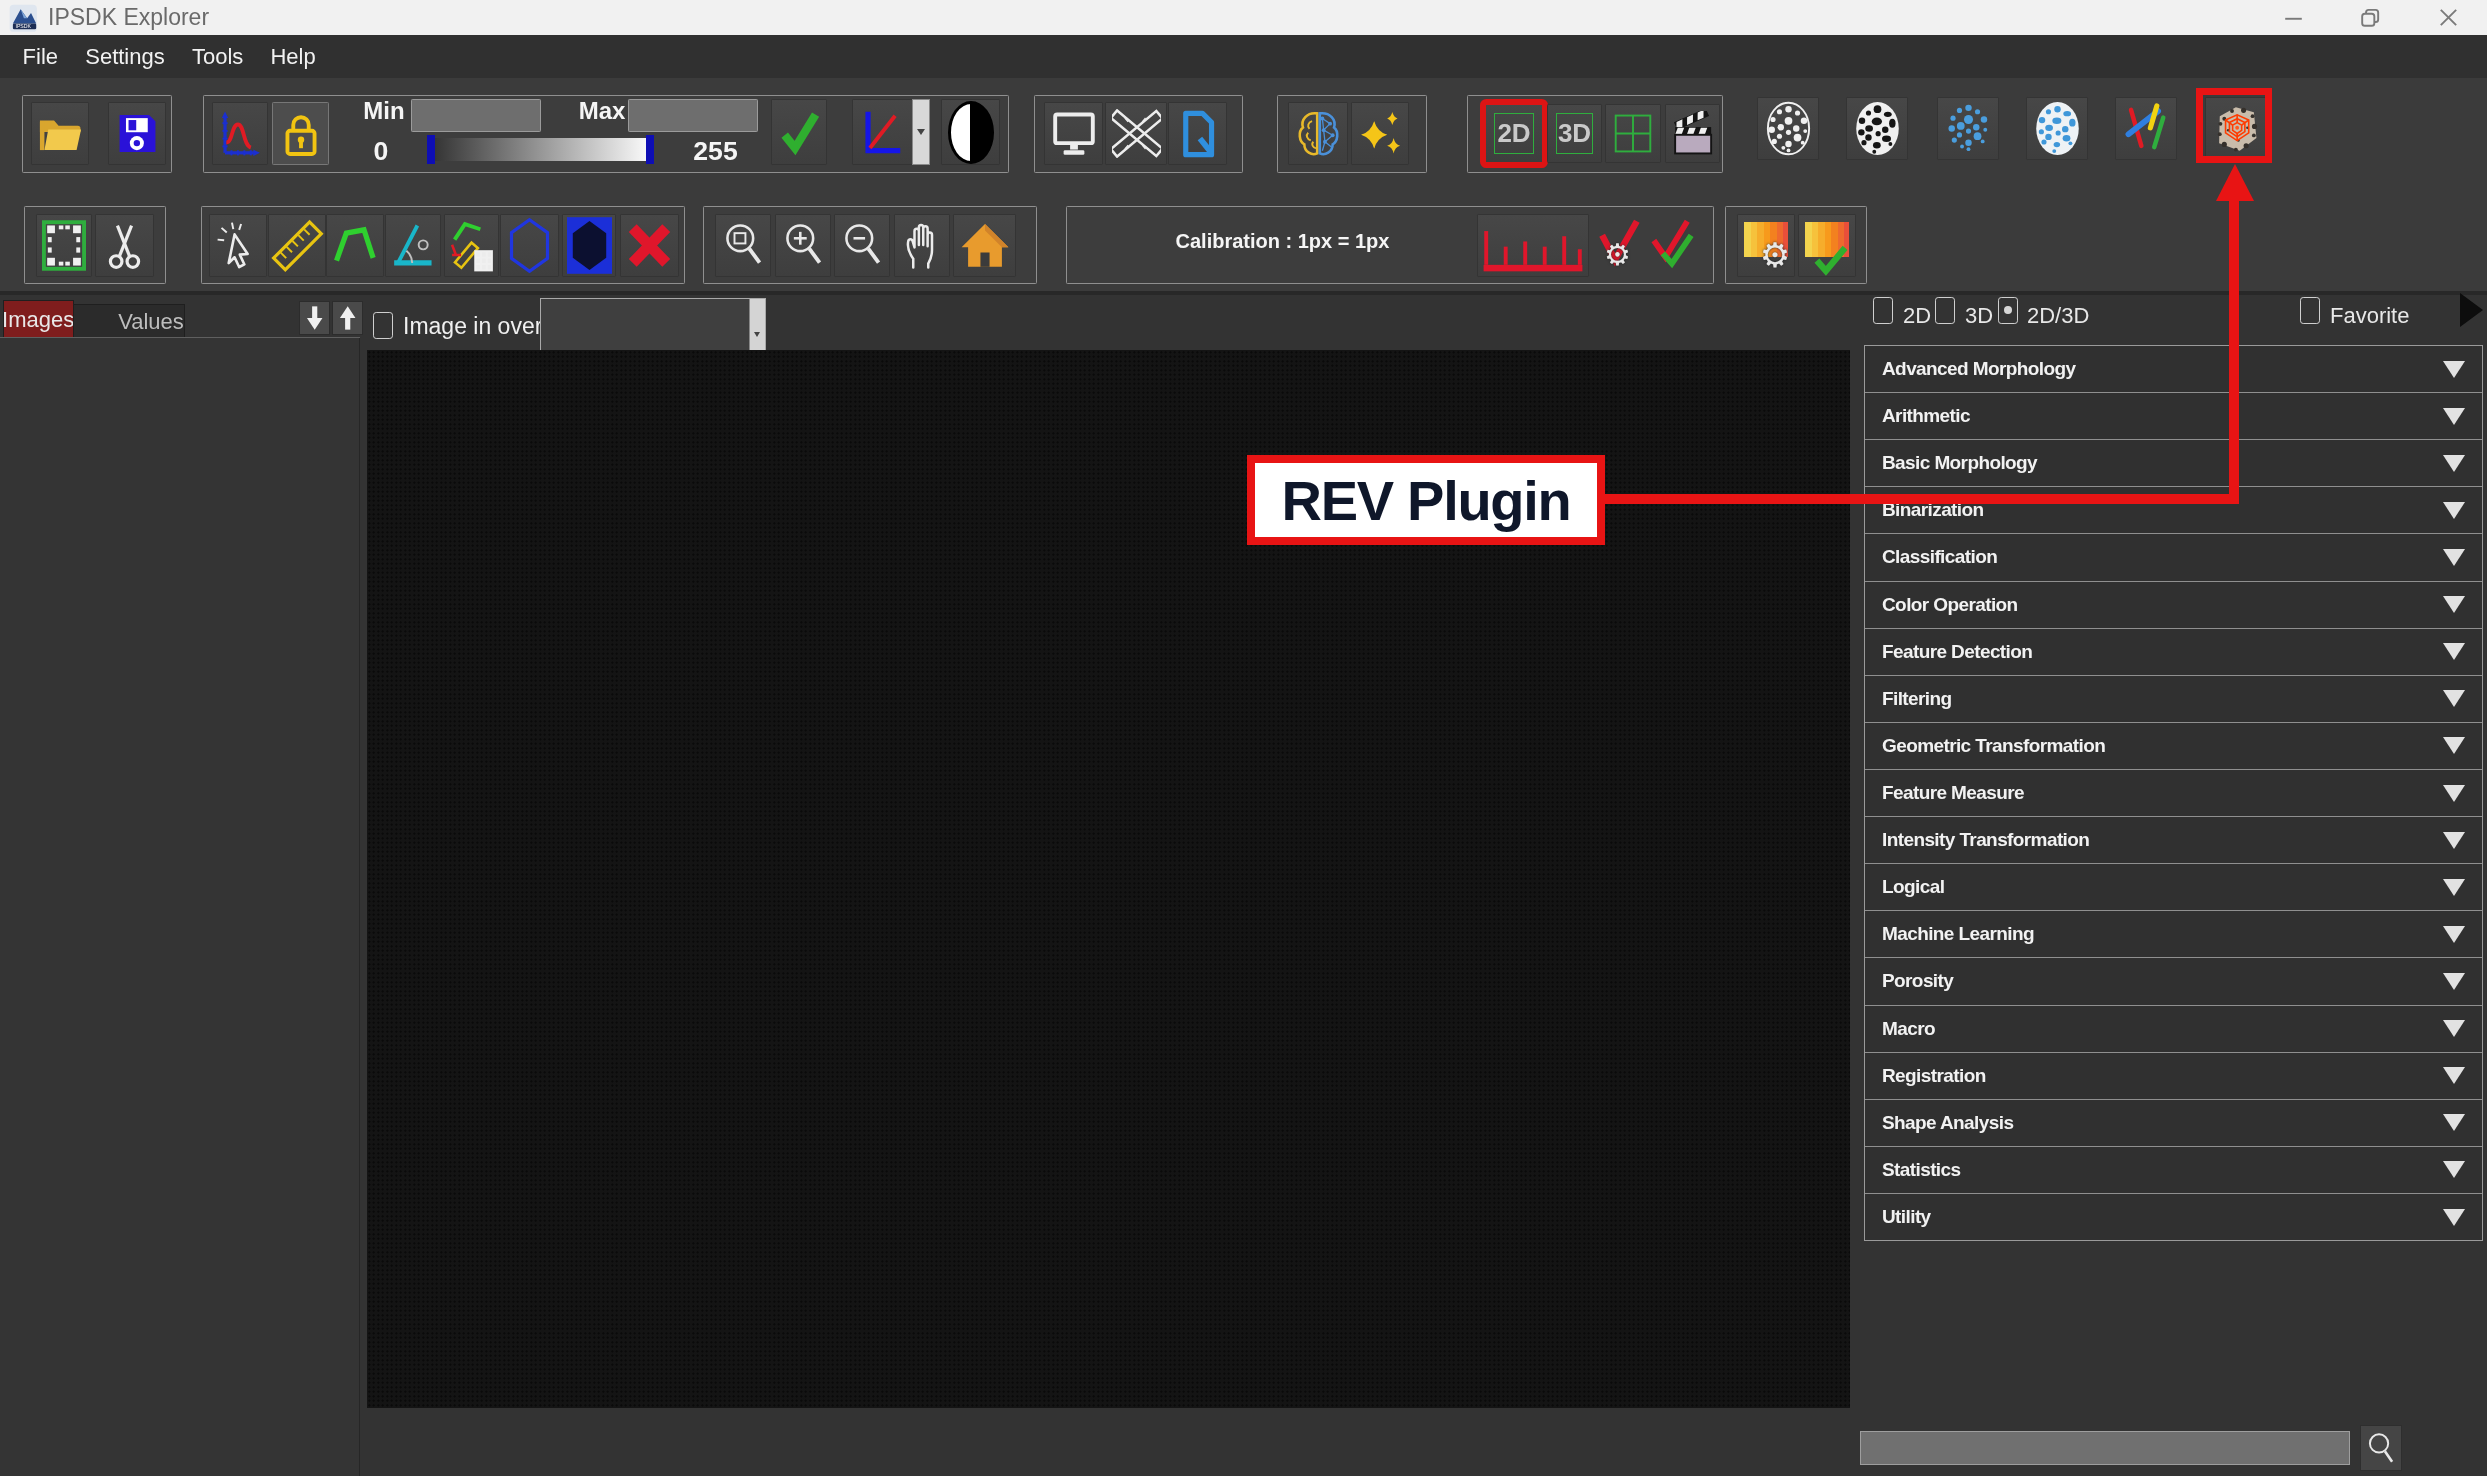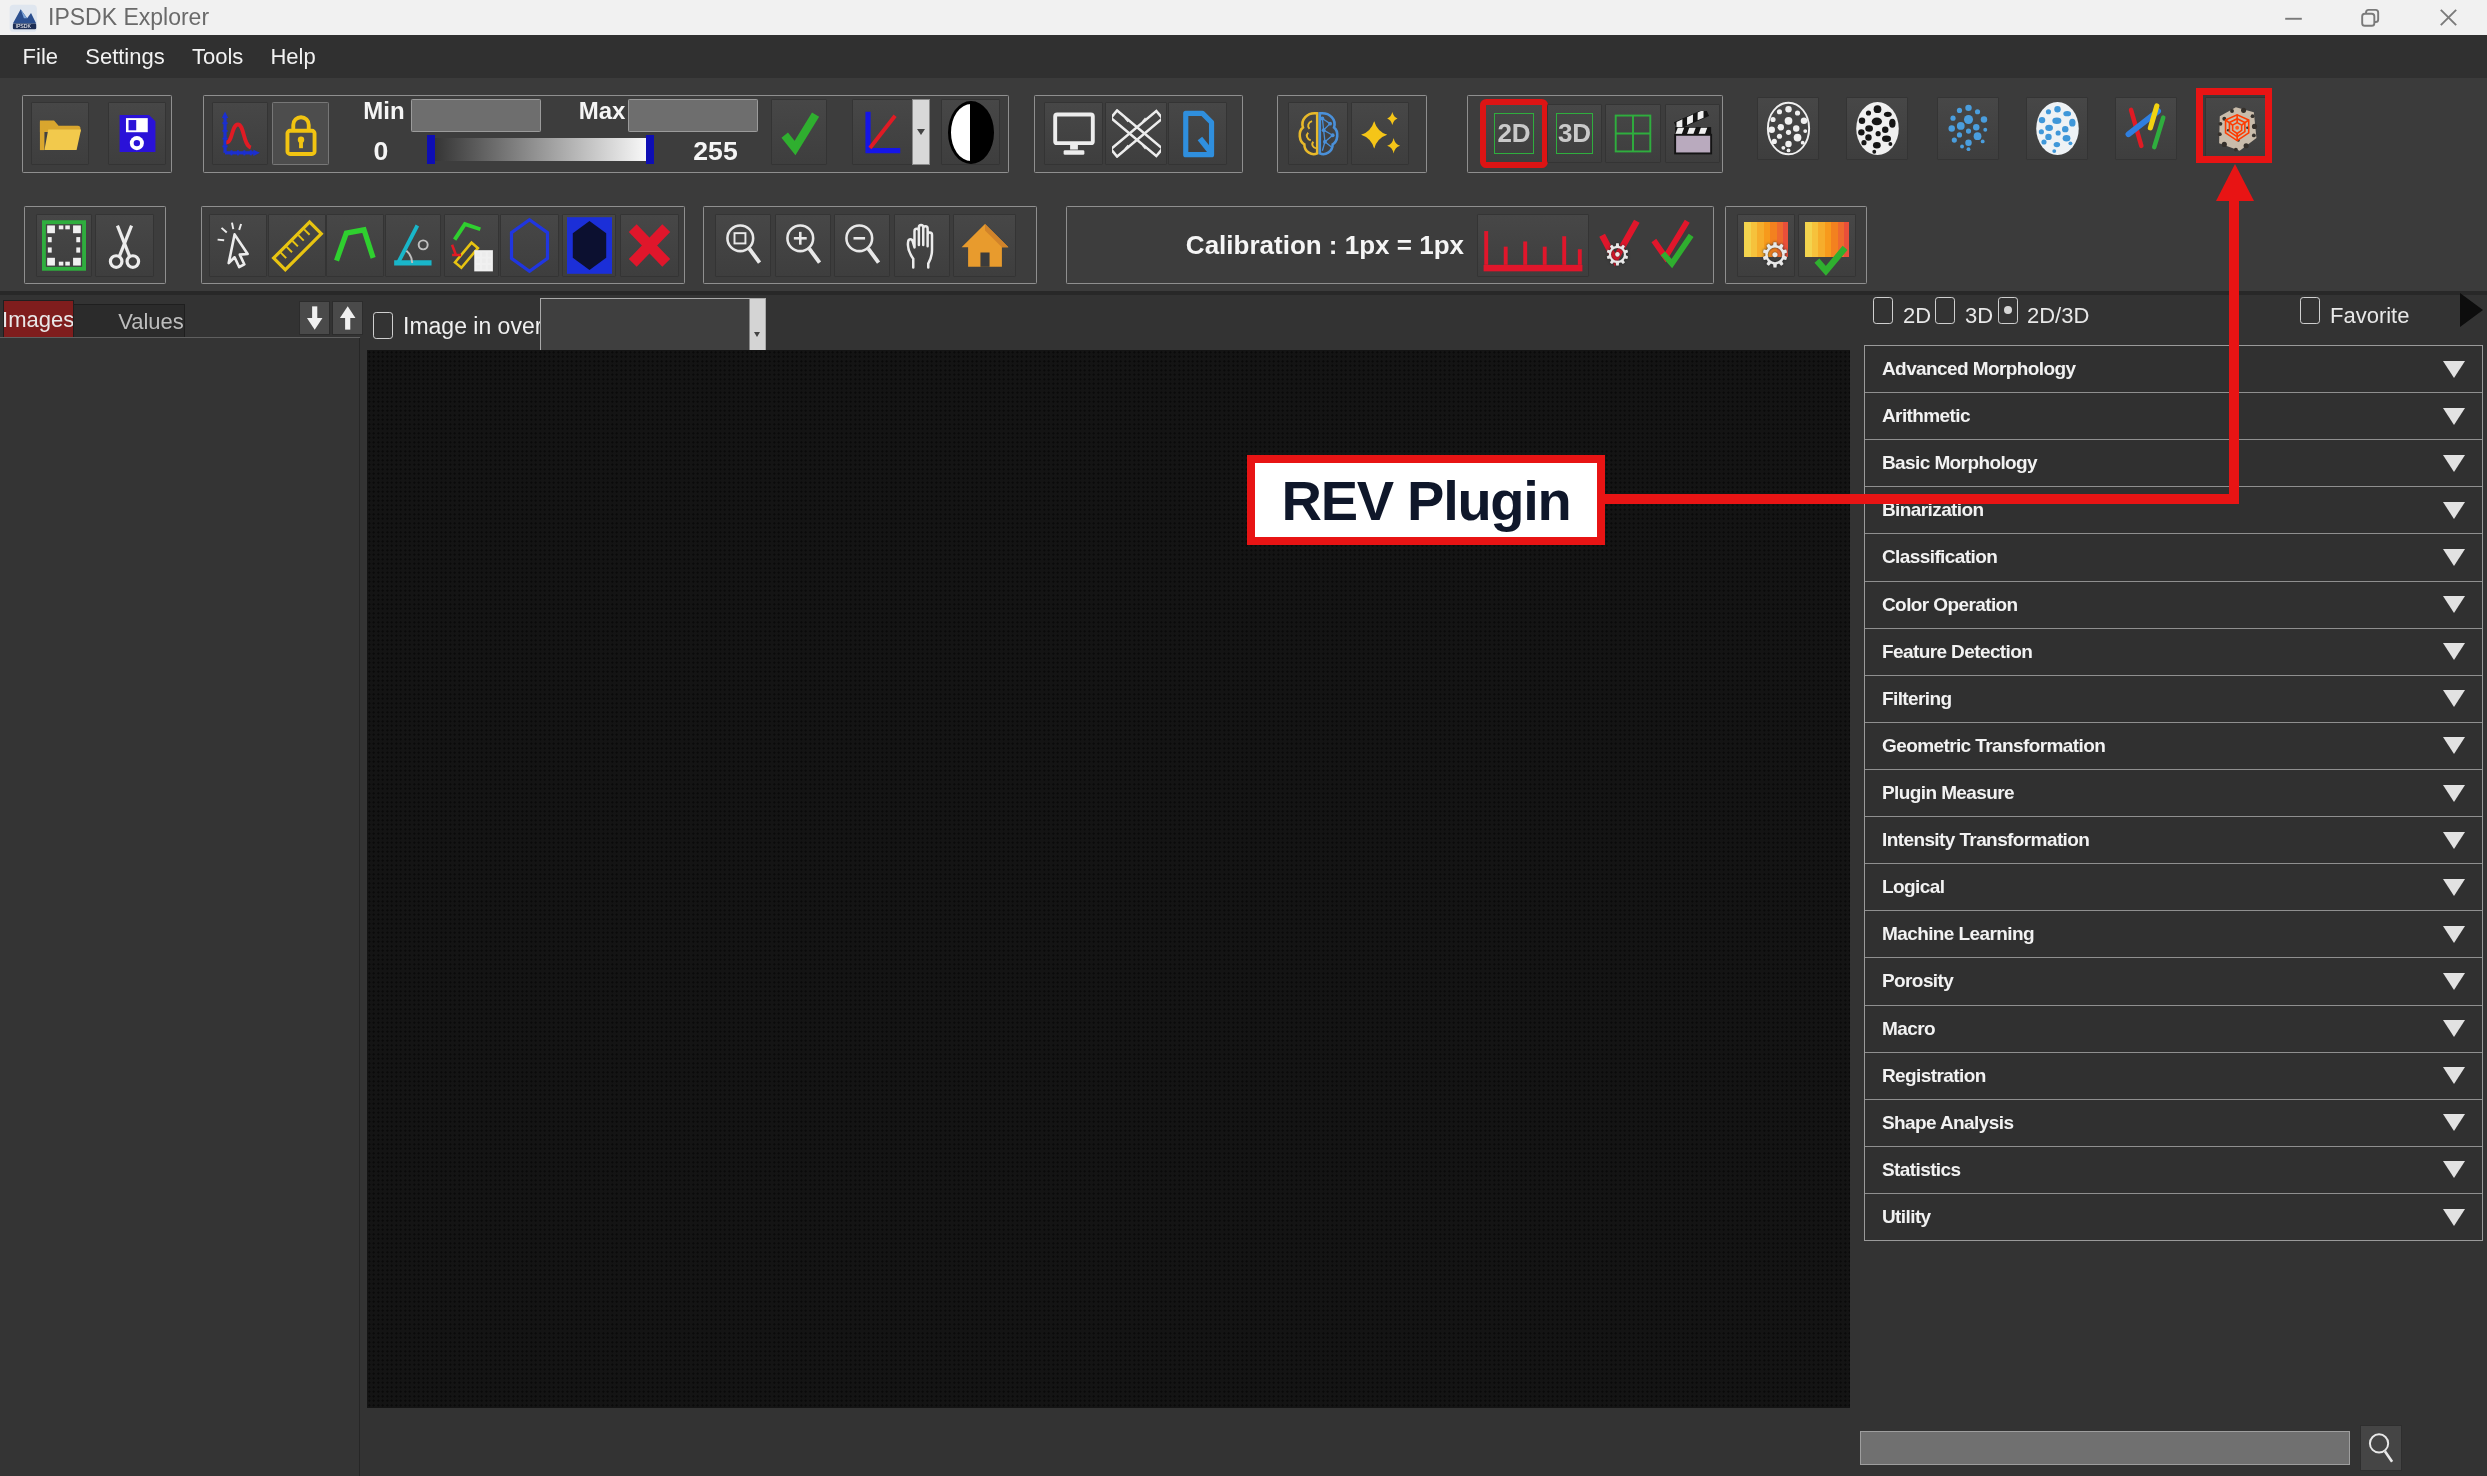--- a/index.html
+++ b/index.html
@@ -546,21 +546,21 @@
     </div>
     <div class="tile" style="left:953px;top:136px;width:61px;height:61px;">
       <svg width="52" height="52" viewBox="0 0 80 80">
           <polygon points="40,6 76,42 66,42 66,72 14,72 14,42 4,42" fill="#e89b2d"></polygon>
           <polygon points="40,6 76,42 66,42 40,16" fill="#d1832a"></polygon>
           <rect x="33" y="50" width="14" height="22" fill="#3b3b3b"></rect>
         </svg>
     </div>
 
     <div class="group" style="left:1066px;top:128px;width:646px;height:76px;"></div>
-    <div class="lbl" style="left:1101px;top:152px;width:363px;font-size:26px;text-align:right;">Calibration : 1px = 1px</div>
+    <div class="lbl" style="left:1101px;top:152px;width:363px;font-size:20px;text-align:center;">Calibration : 1px = 1px</div>
     <div class="tile" style="left:1477px;top:136px;width:110px;height:61px;">
       <svg width="104" height="56" viewBox="0 0 160 86">
           <rect x="4" y="72" width="152" height="10" fill="#e0162b"></rect>
           <g stroke="#e0162b" stroke-width="6">
             <line x1="8" y1="20" x2="8" y2="72"></line>
             <line x1="38" y1="44" x2="38" y2="72"></line>
             <line x1="68" y1="36" x2="68" y2="72"></line>
             <line x1="98" y1="44" x2="98" y2="72"></line>
             <line x1="128" y1="28" x2="128" y2="72"></line>
             <line x1="152" y1="48" x2="152" y2="72"></line>
@@ -669,21 +669,21 @@
     </div>
       <div class="cat-row">
       <span class="cat-label">Filtering</span>
       <div class="tri-down"></div>
     </div>
       <div class="cat-row">
       <span class="cat-label">Geometric Transformation</span>
       <div class="tri-down"></div>
     </div>
       <div class="cat-row">
-      <span class="cat-label">Plugin Measure</span>
+      <span class="cat-label">Feature Measure</span>
       <div class="tri-down"></div>
     </div>
       <div class="cat-row">
       <span class="cat-label">Intensity Transformation</span>
       <div class="tri-down"></div>
     </div>
       <div class="cat-row">
       <span class="cat-label">Logical</span>
       <div class="tri-down"></div>
     </div>

